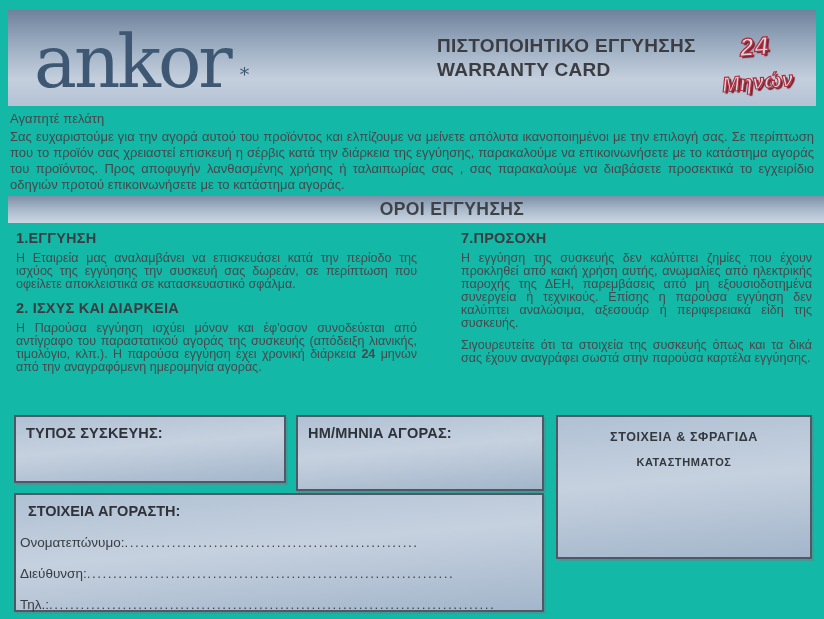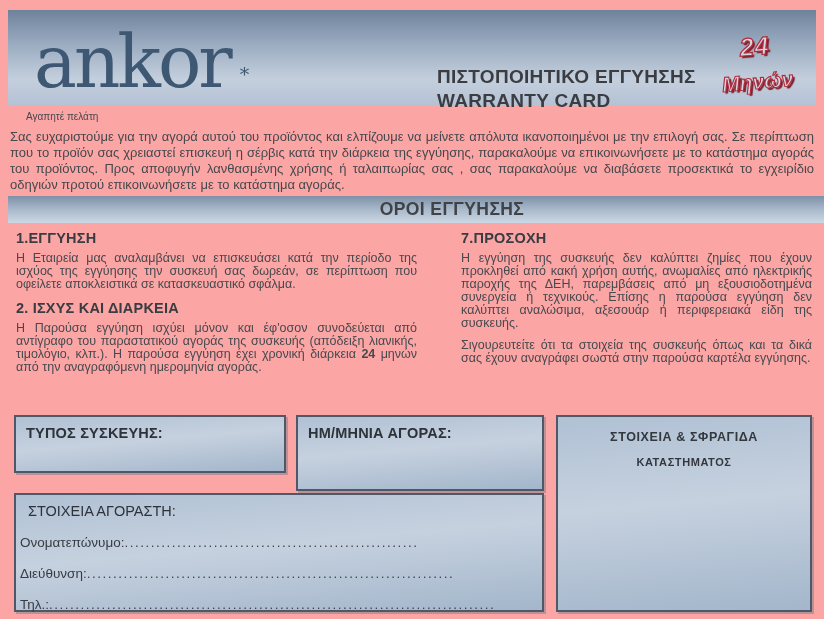--- a/index.html
+++ b/index.html
@@ -1,51 +1,51 @@
 <!DOCTYPE html>
 <html><head>
 <meta charset="utf-8">
 <style>
   html,body{margin:0;padding:0;background:#ffffff;}
   .page{
-    position:relative;width:824px;height:619px;background:#fca5a5;overflow:hidden;
+    position:relative;width:824px;height:619px;background:#14b8a6;overflow:hidden;
     font-family:"Liberation Sans",sans-serif;color:#46494e;
   }
   
   .header-band{
     position:absolute;left:8px;top:10px;width:808px;height:96px;
     background:linear-gradient(180deg,#6f829b 0%,#9aabc0 35%,#c4cfdd 72%,#b4c2d4 100%);
   }
   .logo{
     position:absolute;left:26px;top:0;height:96px;line-height:104px;
     font-family:"DejaVu Serif",serif;font-size:72px;font-weight:500;
     color:#3e5873;letter-spacing:-3px;white-space:nowrap;
   }
   .logo-mark{
     display:inline-block;font-size:19px;letter-spacing:0;
     transform:translate(10px,-6px);
   }
   .title-block{
-    position:absolute;left:429px;top:55px;
+    position:absolute;left:429px;top:24px;
     font-weight:bold;font-size:19px;line-height:1.27;color:#3b3d42;letter-spacing:.3px;
   }
   .badge{
     position:absolute;right:12px;top:22px;width:96px;text-align:center;
     font-style:italic;font-weight:bold;color:#d6d5e0;transform:rotate(-5deg);
   }
   .badge-number{
     font-size:25px;letter-spacing:1px;
     -webkit-text-stroke:1.2px #b02b3c;text-shadow:2px 2px 1px #7e1f2c;
   }
   .badge-unit{
     font-size:21px;margin-top:9px;
     -webkit-text-stroke:1.1px #b02b3c;text-shadow:2px 2px 1px #7e1f2c;
   }
   
-  .greeting{position:absolute;left:26px;top:111px;font-size:10px;color:#45484d;}
+  .greeting{position:absolute;left:10px;top:111px;font-size:13px;color:#45484d;}
   .intro{
     position:absolute;left:10px;top:129px;width:804px;
     font-size:13px;line-height:15.9px;text-align:justify;color:#45484d;
   }
   
   .banner{
     position:absolute;left:8px;top:196px;width:808px;height:27px;line-height:27px;
     background:linear-gradient(180deg,#7d90a6 0%,#a9b9cb 50%,#ccd7e4 100%);
     text-align:center;font-weight:bold;font-size:17.5px;color:#3f4247;letter-spacing:.4px;padding-left:40px;
   }
@@ -57,28 +57,28 @@
   .sec-body{font-size:12.5px;line-height:13px;text-align:justify;color:#46494e;margin:0 0 9px 0;}
   .sec{margin-bottom:5px;}
   .bold{font-weight:bold;}
   
   .box{
     position:absolute;border:2px solid #4e5866;box-sizing:border-box;
     background:linear-gradient(175deg,#b0c1d4 0%,#c6d1df 45%,#a3b6cb 100%);
     box-shadow:2px 2px 0 rgba(110,120,135,.45);
   }
   .box-label{padding:8px 0 0 10px;font-weight:bold;font-size:14.5px;color:#2e3239;letter-spacing:.2px;}
-  .box-device{left:14px;top:415px;width:272px;height:58px;}
+  .box-device{left:14px;top:415px;width:272px;height:68px;}
   .box-date{left:296px;top:415px;width:248px;height:76px;}
   .box-buyer{left:14px;top:493px;width:530px;height:119px;}
   .buyer-rows{padding:0 0 0 4px;}
-  .buyer-title{padding:8px 0 0 12px;font-weight:normal;font-size:14.5px;color:#2e3239;}
+  .buyer-title{padding:8px 0 0 12px;font-weight:bold;font-size:14.5px;color:#2e3239;}
   .field-row{margin-top:16px;font-size:13.5px;color:#383c43;white-space:nowrap;overflow:hidden;}
   .field-dots{letter-spacing:1.5px;color:#3f434a;}
-  .box-stamp{left:556px;top:415px;width:256px;height:197px;text-align:center;}
+  .box-stamp{left:556px;top:415px;width:256px;height:144px;text-align:center;}
   .stamp-line1{margin-top:13px;font-weight:bold;font-size:12.5px;letter-spacing:.6px;color:#33373e;}
   .stamp-line2{margin-top:12px;font-weight:bold;font-size:11px;letter-spacing:.6px;color:#33373e;}
 </style>
 </head>
 <body>
 
 <div class="page">
 
   <div class="header-band">
     <div class="logo"><span>ankor</span><span class="logo-mark">*</span></div>

